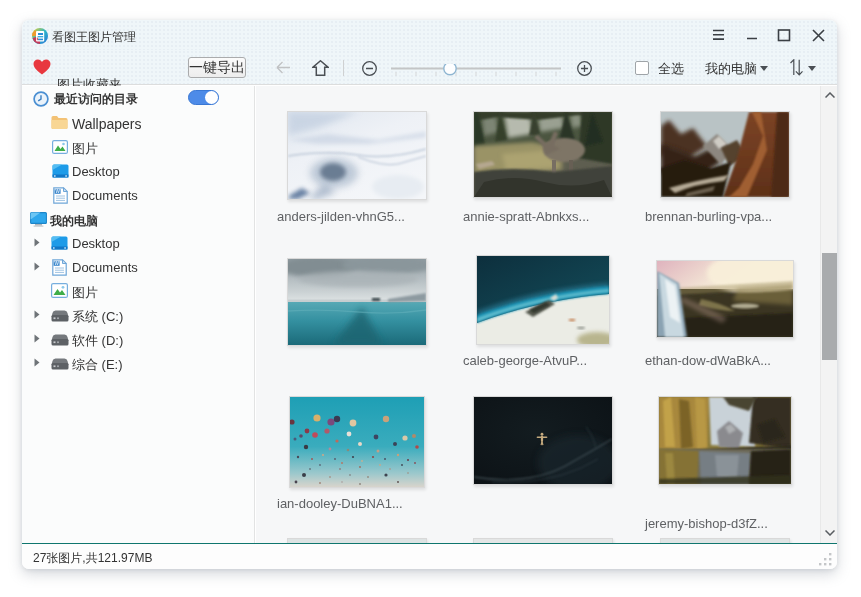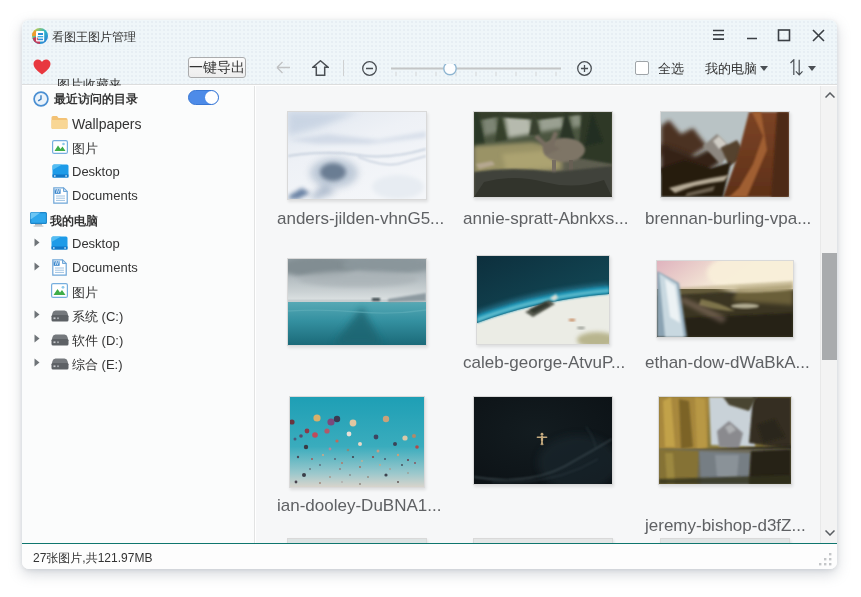--- a/index.html
+++ b/index.html
@@ -35,21 +35,21 @@
     background:#f3f3f3; border-left:1px solid #e8e8e8;
   }
   .statusbar {
     position:absolute; left:0; top:523px; width:815px; height:26px;
     background:#fdfdfd; border-top:1px solid #0f766e;
   }
   .abs { position:absolute; }
   .t12 { font-size:12px; color:#333; }
   .thumb { position:absolute; border:1px solid #d9d9d9; background:#fff; box-shadow:1px 2px 3px rgba(0,0,0,0.10); }
   .thumb svg { display:block; }
-  .cap { position:absolute; font-size:17px; color:#5f6164; text-align:center; white-space:nowrap; }
+  .cap { position:absolute; font-size:13px; color:#5f6164; text-align:left; white-space:nowrap; }
 </style>
 </head>
 <body>
 <svg width="0" height="0" style="position:absolute">
   <defs>
     <filter id="b1" x="-20%" y="-20%" width="140%" height="140%">
         <feGaussianBlur stdDeviation="1"></feGaussianBlur>
       </filter>
     <filter id="b2" x="-30%" y="-30%" width="160%" height="160%">
         <feGaussianBlur stdDeviation="2"></feGaussianBlur>

